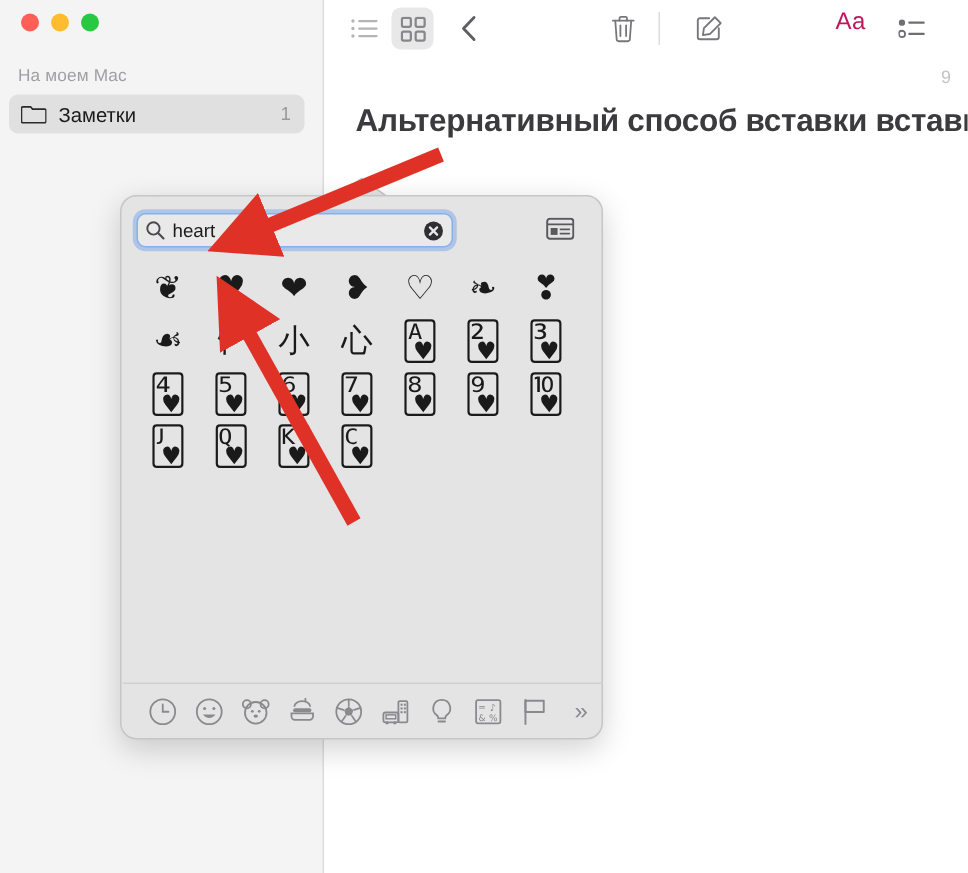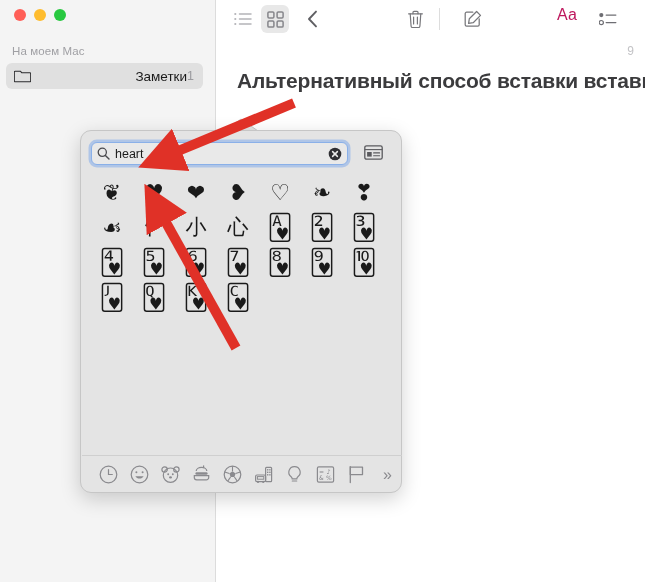--- a/index.html
+++ b/index.html
@@ -49,21 +49,20 @@
   #sidebar-item-notes {
     position: absolute;
     left: 6px; top: 63px;
     width: 197px; height: 26px;
     background: #e0e0e0;
     border-radius: 6px;
     display: flex;
     align-items: center;
     box-sizing: border-box;
     padding: 0 9px 0 8px;
-    text-align: right;
   }
   #folder-icon {
     width: 17px; height: 14px;
     margin-right: 8px;
     flex: none;
     display: block;
   }
   #sidebar-item-notes-label {
     font-size: 13.5px;
     color: #1a1a1a;
@@ -149,21 +148,21 @@
   #palette-notch svg { display: block; }
 
   #search-row {
     position: absolute;
     left: 0; top: 0;
     width: 322px; height: 40px;
   }
   #search-field {
     position: absolute;
     left: 10px; top: 11px;
-    width: 257px; height: 23px;
+    width: 211px; height: 23px;
     background: #e9e9e9;
     border: 1.5px solid #8ab0e8;
     border-radius: 6px;
     box-shadow: 0 0 0 2.5px rgba(110,160,235,0.45);
     box-sizing: border-box;
     display: flex;
     align-items: center;
     padding: 0 5px;
   }
   #search-icon { flex: none; display: block; margin-right: 5px; }

